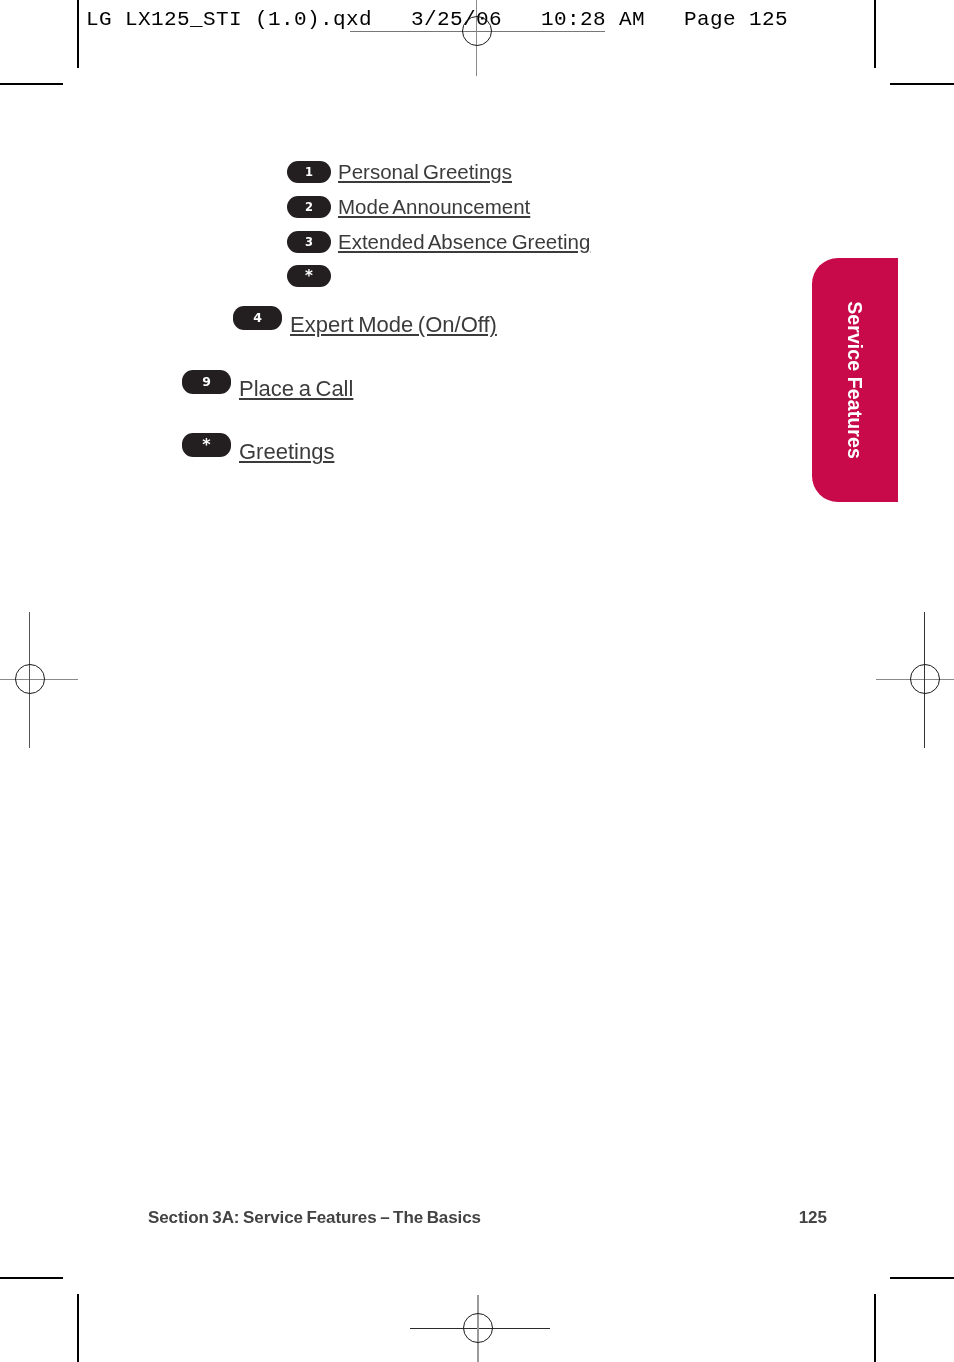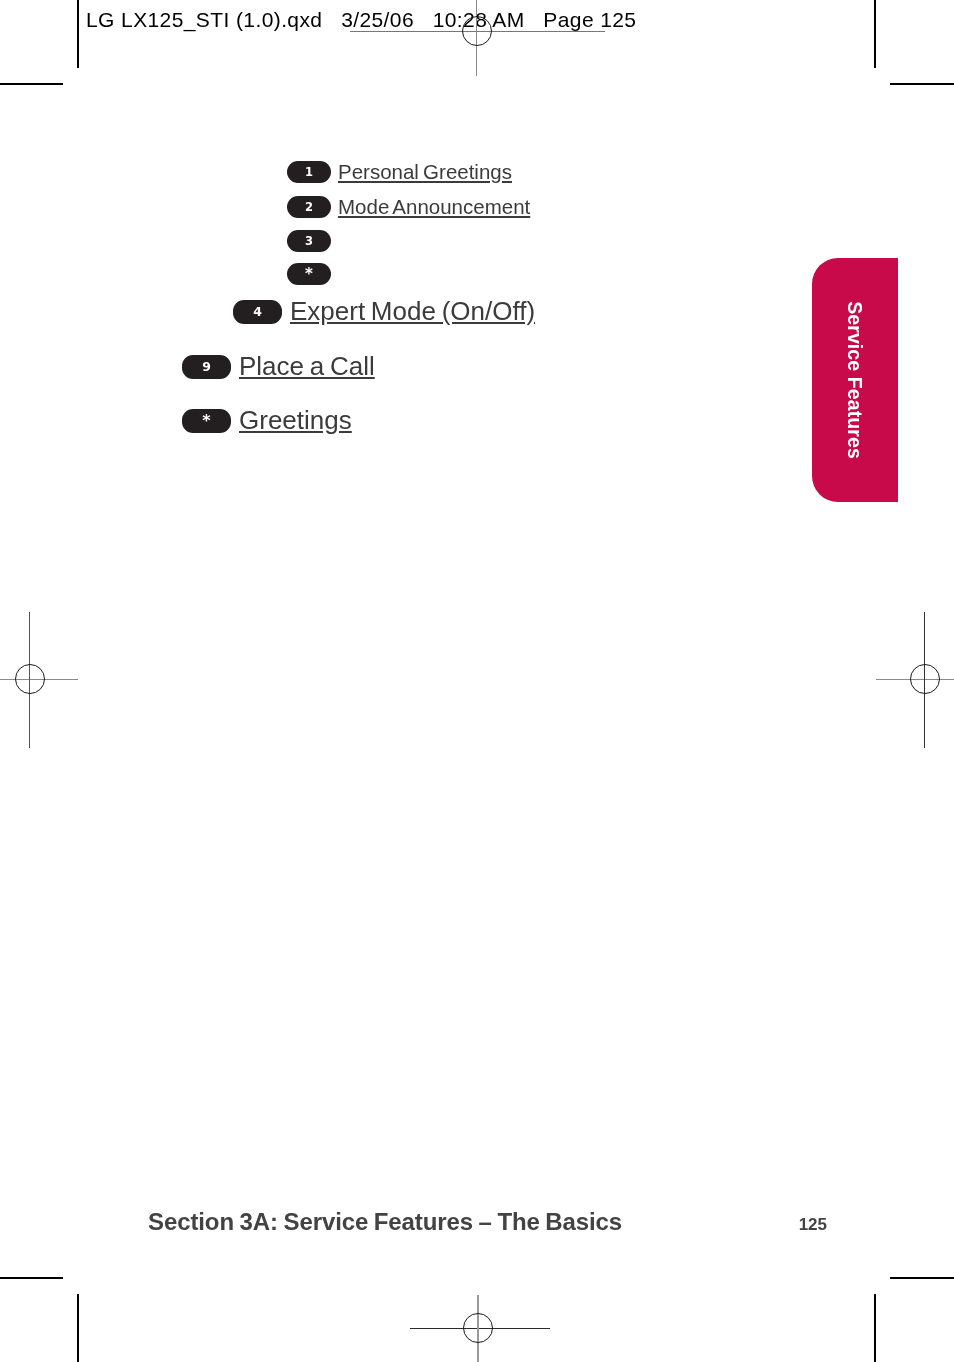--- a/index.html
+++ b/index.html
@@ -14,21 +14,21 @@
     overflow: hidden;
     font-family: "Liberation Sans", sans-serif;
     -webkit-font-smoothing: antialiased;
   }
 
   
   .preflight-header {
     position: absolute;
     left: 86px;
     top: 8px;
-    font-family: Liberation Sans, sans-serif;
+    font-family: Liberation Mono, monospace;
     font-size: 21px;
     letter-spacing: 0.4px;
     color: #000000;
     white-space: pre;
   }
 
   
   .crop-mark {
     position: absolute;
     background: #000000;
@@ -129,37 +129,38 @@
     color: #3b3b3b;
     font-weight: 300;
     word-spacing: -1.5px;
     text-decoration: underline;
   }
   .menu-label.sz-sm {
     font-size: 20.5px;
     margin-left: 7px;
   }
   .menu-label.sz-md {
-    font-size: 26px;
+    font-size: 22px;
     margin-left: 8px;
+    margin-top: 14px;
   }
 
   
   .page-footer {
     position: absolute;
     left: 148px;
     right: 127px;
     top: 1208px;
     display: flex;
     align-items: baseline;
     justify-content: space-between;
   }
   .footer-section {
     color: #434343;
-    font-size: 24px;
+    font-size: 17px;
     font-weight: bold;
     letter-spacing: -0.1px;
     word-spacing: -1px;
     text-align: right;
   }
   .footer-pagenum {
     color: #434343;
     font-size: 17px;
     font-weight: bold;
   }
@@ -219,20 +220,21 @@
     <span class="menu-label sz-sm">Personal Greetings</span>
   </div>
 
   <div class="menu-row" style="margin-left:287px; margin-bottom:11px;">
     <span class="key-badge sz-sm">2</span>
     <span class="menu-label sz-sm">Mode Announcement</span>
   </div>
 
   <div class="menu-row" style="margin-left:287px; margin-bottom:11px;">
     <span class="key-badge sz-sm">3</span>
+    <span class="menu-label sz-sm">Extended Absence Greeting</span>
   </div>
 
   <div class="menu-row" style="margin-left:287px; margin-bottom:11px;">
     <span class="key-badge sz-sm star">*</span>
   </div>
 
   <div class="menu-row" style="margin-left:233px; margin-bottom:24px;">
     <span class="key-badge sz-md">4</span>
     <span class="menu-label sz-md">Expert Mode (On/Off)</span>
   </div>

